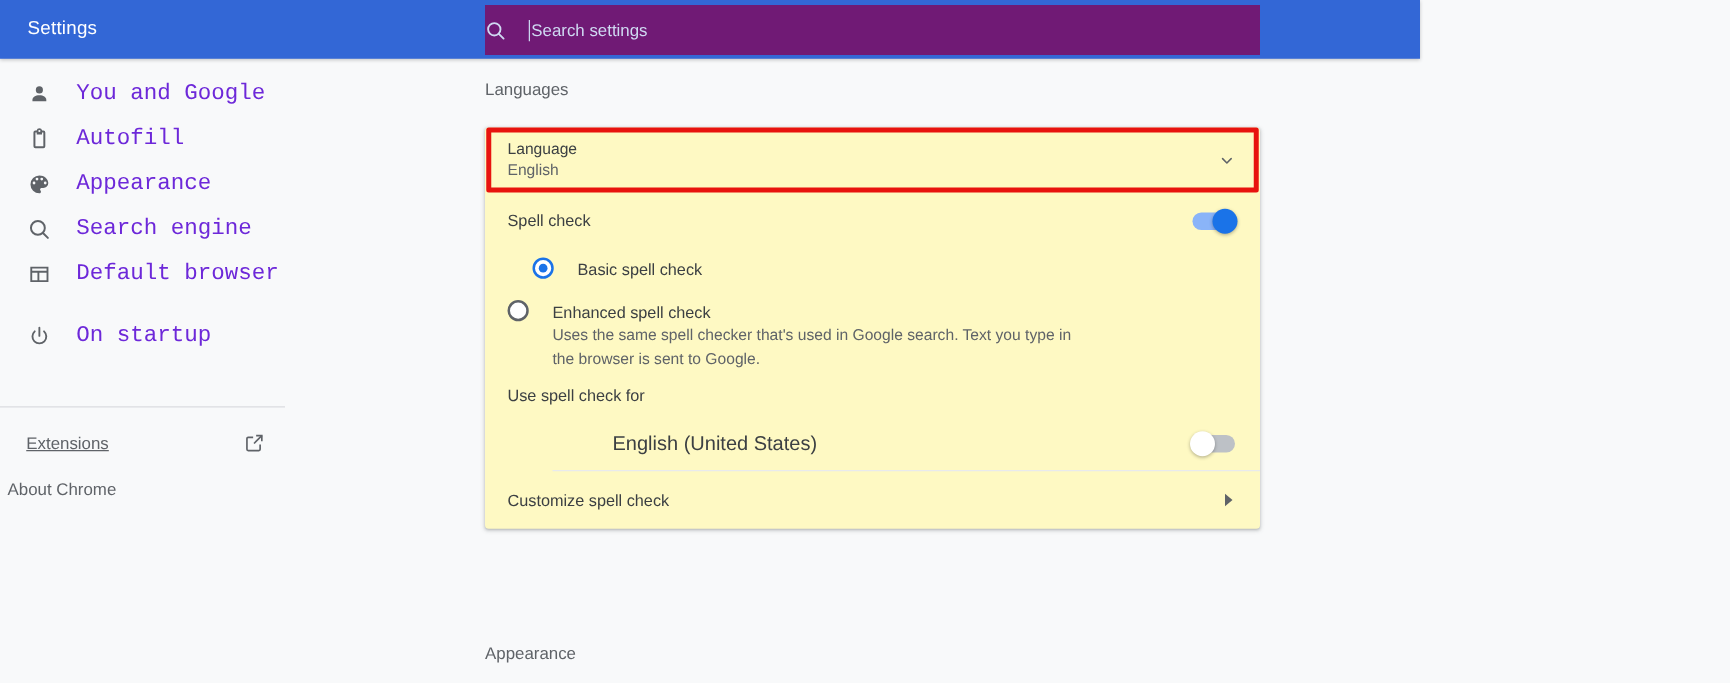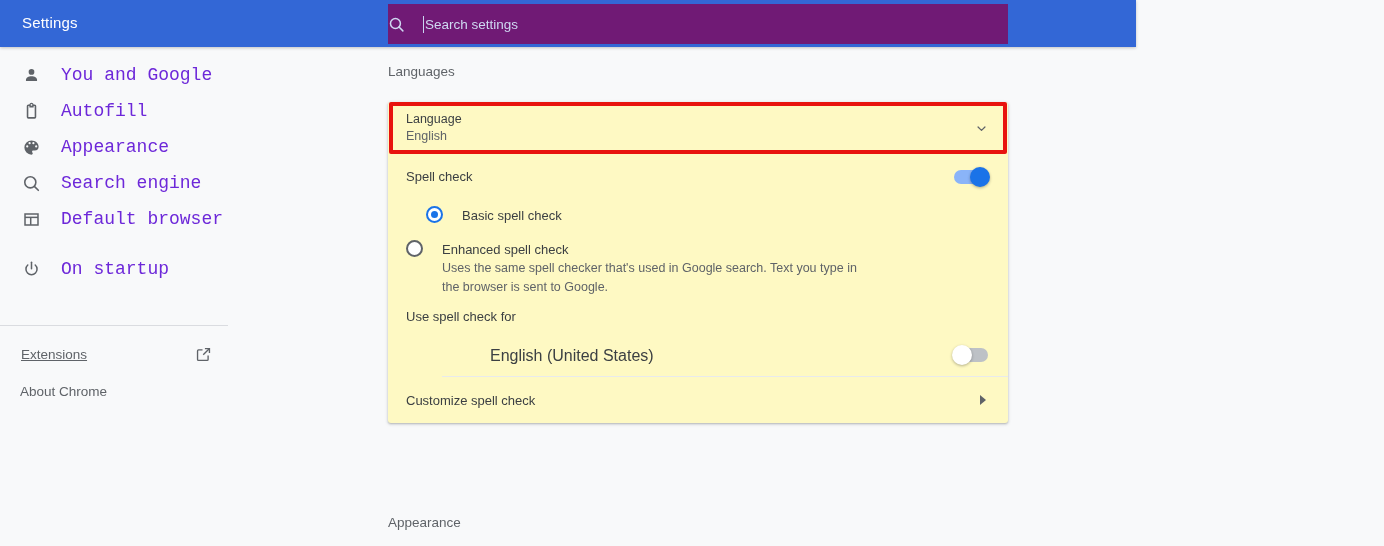--- a/index.html
+++ b/index.html
@@ -108,21 +108,21 @@
   }
   .ext-label { position: absolute; left: 21px; top: 9px; text-decoration: underline; }
   .ext-icon { position: absolute; left: 195px; top: 8px; width: 17px; height: 17px; }
   .about-row {
     position: absolute;
     left: 0; top: 328px;
     width: 228px; height: 34px;
     color: #5f6368;
     font-size: 13.5px;
   }
-  .about-label { position: absolute; left: 20px; top: 9px; }
+  .about-label { position: absolute; left: 6px; top: 9px; }
 
   
   .main { position: absolute; left: 262px; top: 47px; width: 1122px; height: 499px; }
   .section-title {
     position: absolute;
     left: 126px; top: 17px;
     color: #5f6368;
     font-size: 13.5px;
   }
   .card {

